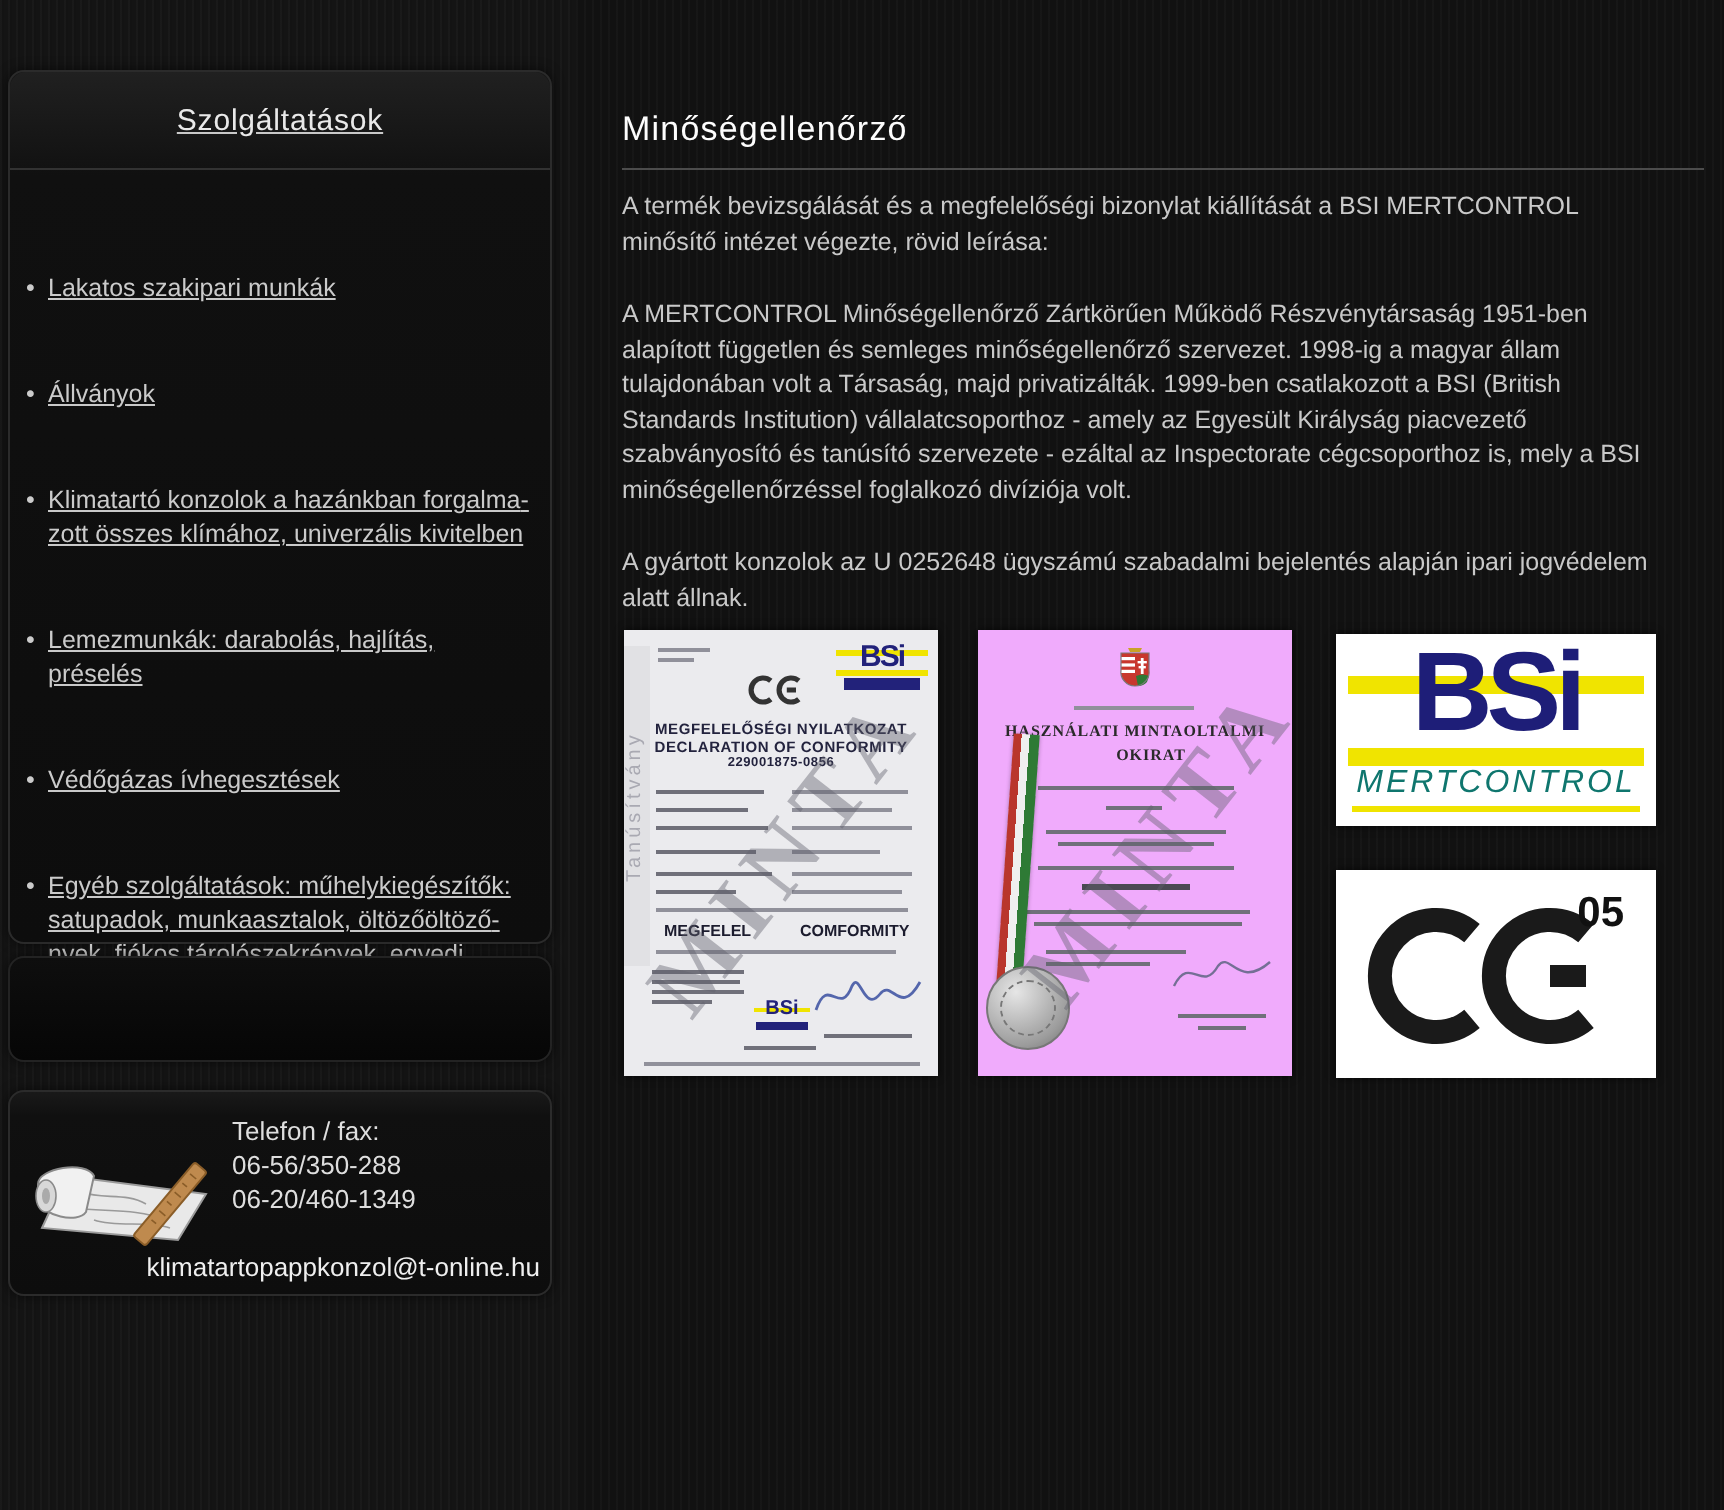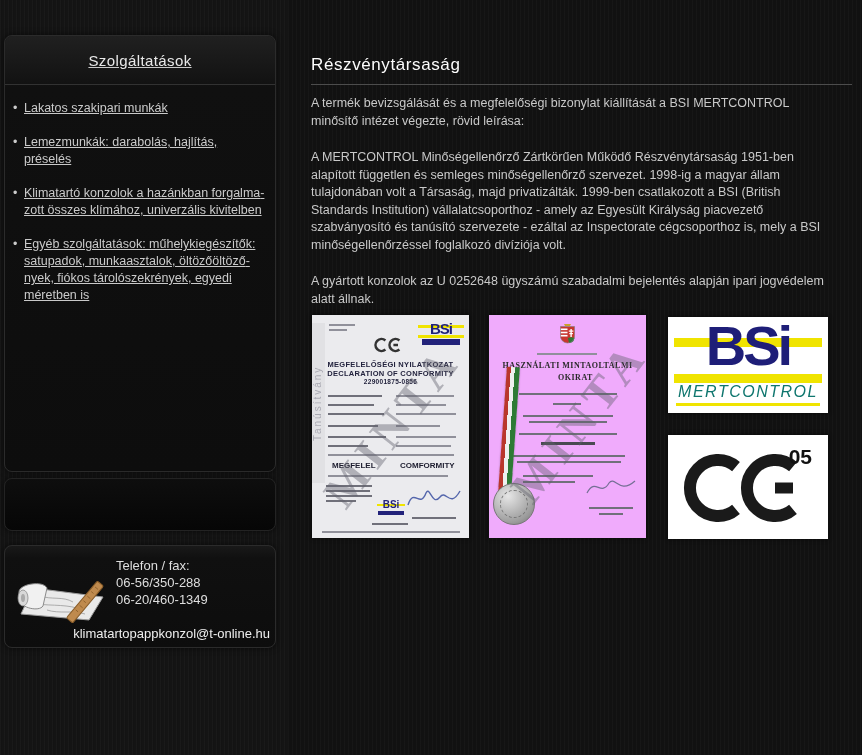--- a/index.html
+++ b/index.html
@@ -28,21 +28,21 @@
   .services-panel { top:35px; height:437px; }
   .services-header {
     height:49px; display:flex; align-items:center; justify-content:center;
     background:linear-gradient(180deg,#202020,#121212);
     border-bottom:1px solid #323232; border-radius:8px 8px 0 0;
     color:#e9e9e9; font-size:15px; letter-spacing:0.4px;
   }
   .svc-list { list-style:none; padding:15px 10px 0 8px; }
   .svc-item {
     position:relative; padding-left:11px; margin-bottom:17px;
-    font-size:12.5px; line-height:17px; color:#cbcbcb;
+    font-size:12.5px; line-height:17px; color:#cbcbcb;margin-top:36px;
   }
   .svc-item::before { content:"•"; position:absolute; left:0; top:0; color:#cbcbcb; }
 
   .empty-panel { top:478px; height:53px;
     background:linear-gradient(180deg,#0e0e0e,#060606); border-color:#232323; }
 
   .contact-panel { top:545px; height:103px; }
   .contact-label-block { position:absolute; left:111px; top:11px; font-size:13px;
     line-height:17px; color:#dedede; }
   .contact-email { position:absolute; right:5px; bottom:6px; font-size:13px;
@@ -134,22 +134,24 @@
 </style>
 </head>
 <body>
 
 <div class="content-shade"></div>
 
 <div class="panel services-panel">
   <div class="services-header">Szolgáltatások</div>
   <ul class="svc-list">
       <li class="svc-item">Lakatos szakipari munkák</li>
+      <li class="svc-item">Állványok</li>
+      <li class="svc-item">Klimatartó konzolok a hazánkban forgalma­zott összes klímához, univerzális kivitelben</li>
       <li class="svc-item">Lemezmunkák: darabolás, hajlítás, préselés</li>
-      <li class="svc-item">Klimatartó konzolok a hazánkban forgalma­zott összes klímához, univerzális kivitelben</li>
+      <li class="svc-item">Védőgázas ívhegesztések</li>
       <li class="svc-item">Egyéb szolgáltatások: műhelykiegészítők: satupadok, munkaasztalok, öltöző­öltöző­nyek, fiókos tárolószekrények, egyedi méretben is</li>
     </ul>
 </div>
 
 <div class="panel empty-panel"></div>
 
 <div class="panel contact-panel">
   <span class="contact-icon">
     <svg width="98" height="56" viewBox="0 0 98 56">
       <polygon points="20,16 90,25 76,48 8,42" fill="#e9e9e9" stroke="#9a9a9a" stroke-width="1"></polygon>
@@ -164,21 +166,21 @@
     </svg>
   </span>
   <div class="contact-label-block">
     <div>Telefon / fax:</div>
     <div>06-56/350-288</div>
     <div>06-20/460-1349</div>
   </div>
   <a class="contact-email">klimatartopappkonzol@t-online.hu</a>
 </div>
 
-<h1 class="page-title">Részvénytársaság</h1>
+<h1 class="page-title">Minőségellenőrző</h1>
 <div class="title-divider"></div>
 
 <div class="paras">
     <p class="para">A termék bevizsgálását és a megfelelőségi bizonylat kiállítását a BSI MERTCONTROL minősítő intézet  végezte, rövid leírása:</p>
     <p class="para">A MERTCONTROL Minőségellenőrző Zártkörűen Működő Részvénytársaság 1951-ben alapított független és semleges minőségellenőrző szervezet. 1998-ig a magyar állam tulajdonában volt a Társaság, majd privatizálták. 1999-ben csatlakozott a BSI (British Standards Institution) vállalatcsoporthoz - amely az Egyesült Királyság piacvezető szabványosító és tanúsító szervezete - ezáltal az Inspectorate cégcsoporthoz is, mely a BSI minőségellenőrzéssel foglalkozó divíziója volt.</p>
     <p class="para">A gyártott konzolok az U 0252648 ügyszámú szabadalmi bejelentés alapján ipari jogvédelem alatt állnak.</p>
   </div>
 
 <div class="thumb cert1">
   <div class="side-label">Tanúsítvány</div>

